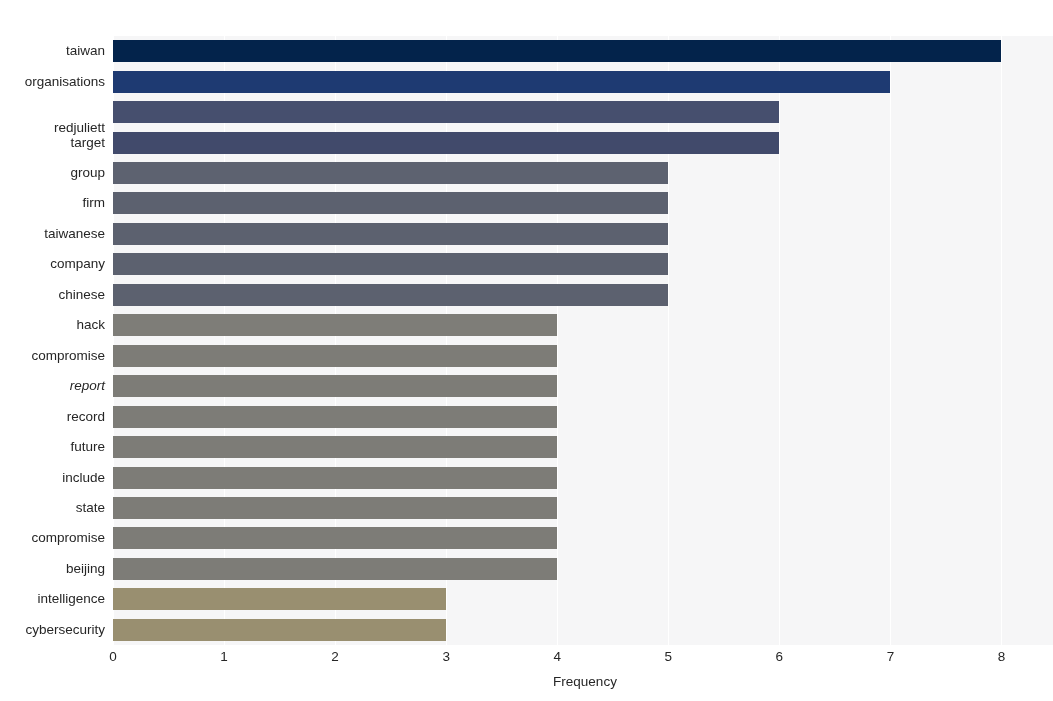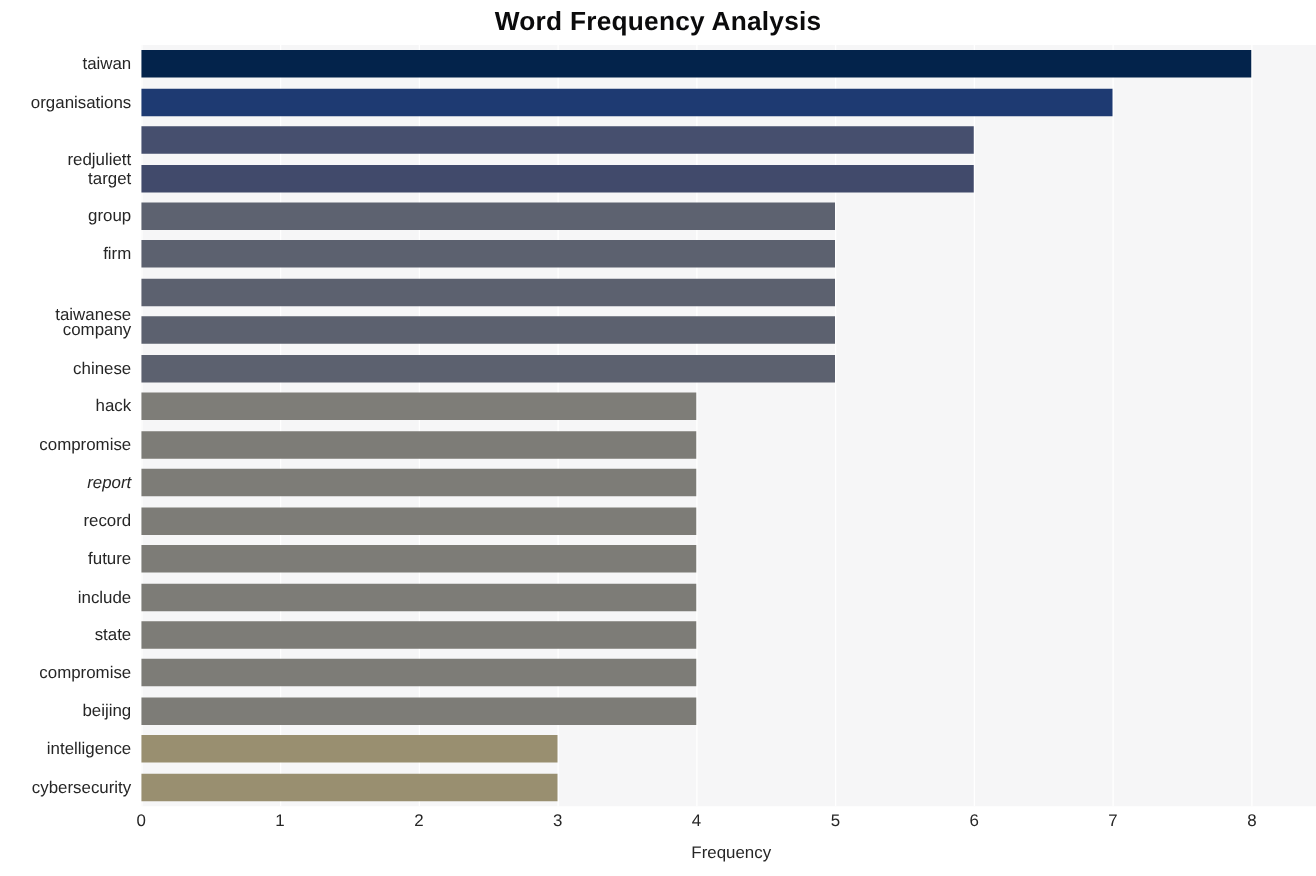--- a/index.html
+++ b/index.html
@@ -107,21 +107,20 @@
     text-align: center;
     font-size: 13.5px;
     color: #262626;
   }
 </style>
 </head>
 <body>
 
 <div id="figure">
 
-  <div id="chart-title">Word Frequency Analysis</div>
 
   <div id="plot-area">
     <div id="gridlines">
         <div class="gridline" style="left: 0px;"></div>
         <div class="gridline" style="left: 111.059px;"></div>
         <div class="gridline" style="left: 222.118px;"></div>
         <div class="gridline" style="left: 333.176px;"></div>
         <div class="gridline" style="left: 444.235px;"></div>
         <div class="gridline" style="left: 555.294px;"></div>
         <div class="gridline" style="left: 666.353px;"></div>
@@ -152,21 +151,21 @@
       </div>
   </div>
 
   <div id="y-axis-labels">
       <div class="ytick" style="top: 4.225px; padding-left: 40px;">taiwan</div>
       <div class="ytick" style="top: 34.675px;">organisations</div>
       <div class="ytick" style="top: 65.125px; margin-top: 16px;">redjuliett</div>
       <div class="ytick" style="top: 95.575px;">target</div>
       <div class="ytick" style="top: 126.025px; padding-left: 20px;">group</div>
       <div class="ytick" style="top: 156.475px;">firm</div>
-      <div class="ytick" style="top: 186.925px; margin-top: 18px;">taiwanese</div>
+      <div class="ytick" style="top: 186.925px;">taiwanese</div>
       <div class="ytick" style="top: 217.375px;">company</div>
       <div class="ytick" style="top: 247.825px;">chinese</div>
       <div class="ytick" style="top: 278.275px;">hack</div>
       <div class="ytick" style="top: 308.725px; padding-left: 28px;">compromise</div>
       <div class="ytick" style="top: 339.175px; font-style: italic;">report</div>
       <div class="ytick" style="top: 369.625px;">record</div>
       <div class="ytick" style="top: 400.075px;">future</div>
       <div class="ytick" style="top: 430.525px;">include</div>
       <div class="ytick" style="top: 460.975px;">state</div>
       <div class="ytick" style="top: 491.425px;">compromise</div>

